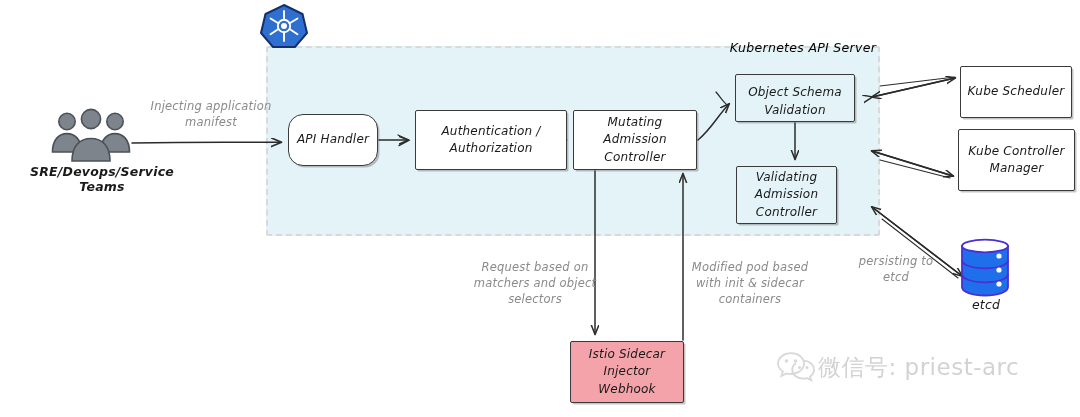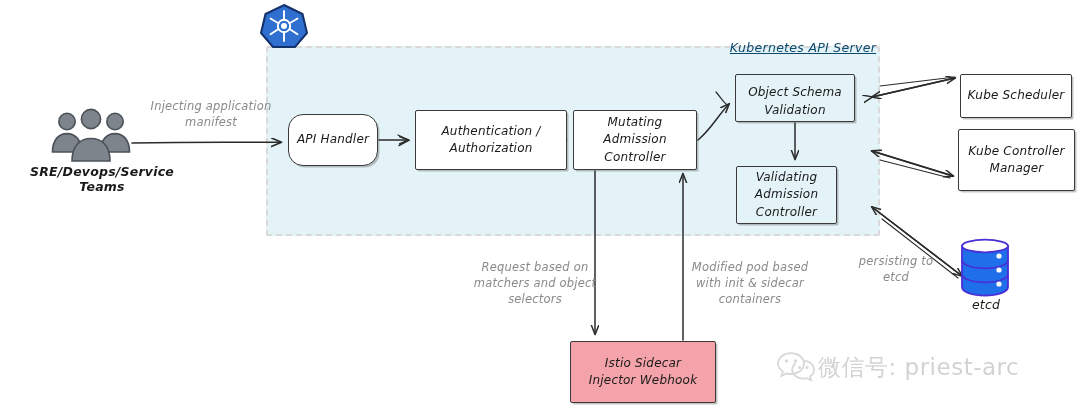--- a/index.html
+++ b/index.html
@@ -38,24 +38,23 @@
     border-radius: 2px;
   }
   .region-title {
     position: absolute;
     left: 718px;
     top: 40px;
     width: 170px;
     text-align: center;
     font-family: "DejaVu Sans", sans-serif;
     font-size: 12.5px;
-    color: #0c4a6e;
+    color: #000000;
     letter-spacing: 0.3px;
     font-style: italic;
-    text-decoration: underline;
   }
   
   .node {
     position: absolute;
     box-sizing: border-box;
     display: flex;
     align-items: center;
     justify-content: center;
     text-align: center;
     font-family: "DejaVu Sans", sans-serif;
@@ -72,23 +71,23 @@
   .node-white { background: #ffffff; }
   .node-clear { background: transparent; align-items: flex-end; }
   .node-pink  { background: #f4a3ab; }
 
   
   #node-api-handler        { left: 288px; top: 114px; width: 90px;  height: 52px; border-radius: 15px; }
   #node-authn              { left: 415px; top: 110px; width: 152px; height: 60px; }
   #node-mutating           { left: 573px; top: 110px; width: 124px; height: 60px; }
   #node-object-schema      { left: 735px; top: 74px;  width: 120px; height: 48px; }
   #node-validating         { left: 736px; top: 166px; width: 101px; height: 58px; }
-  #node-kube-scheduler     { left: 960px; top: 66px;  width: 112px; height: 44px; margin-top: 8px; }
+  #node-kube-scheduler     { left: 960px; top: 66px;  width: 112px; height: 52px; }
   #node-kube-controller    { left: 958px; top: 129px; width: 117px; height: 62px; }
-  #node-istio              { left: 570px; top: 341px; width: 146px; height: 62px; }
+  #node-istio              { left: 570px; top: 341px; width: 114px; height: 62px; }
 
   
   .annotation {
     position: absolute;
     font-family: "DejaVu Sans", sans-serif;
     font-size: 11.5px;
     font-style: italic;
     color: #8a8a8a;
     text-align: center;
     line-height: 1.4;

